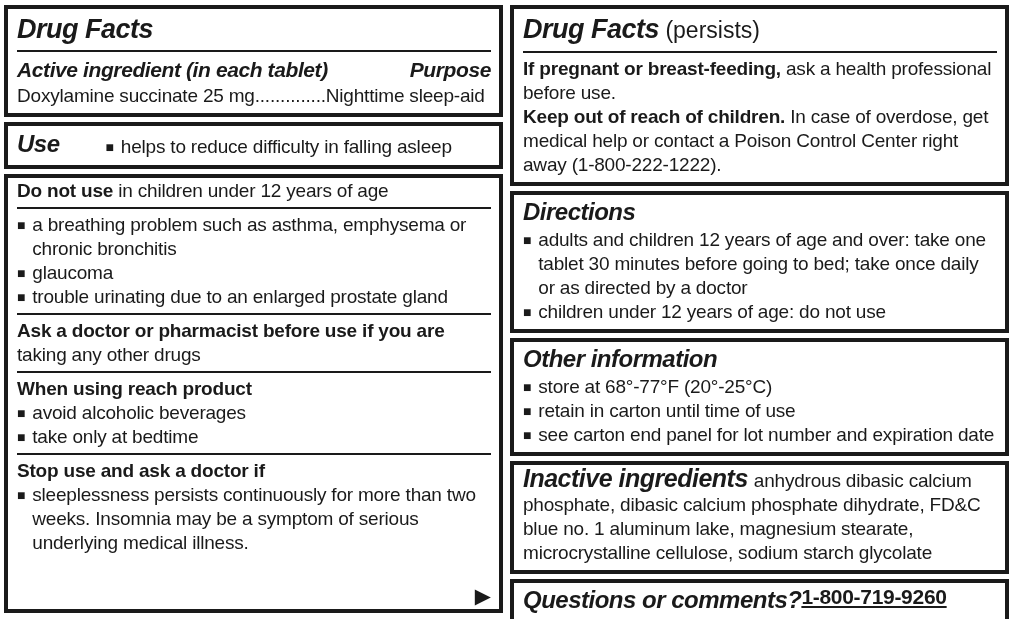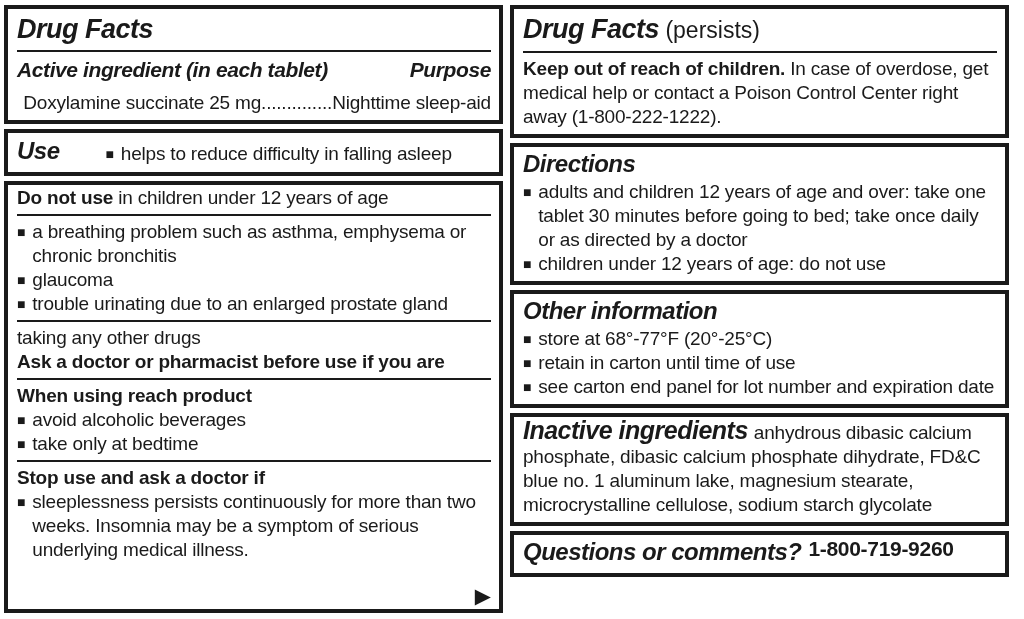--- a/index.html
+++ b/index.html
@@ -66,21 +66,21 @@
   .ai-row {
     display: flex;
     justify-content: space-between;
     font-size: 21px;
     font-weight: bold;
     font-style: italic;
     letter-spacing: -0.4px;
     line-height: 27px;
     margin-top: 1px;
   }
-  .ing-row { display: flex; margin-top: 8px; justify-content: flex-end; }
+  .ing-row { display: flex; margin-top: 1px; }
 
   .bullet-row { display: flex; align-items: flex-start; }
   .bullet-glyph {
     flex: 0 0 auto;
     font-size: 14px;
     line-height: 24px;
     margin-right: 7px;
     font-style: normal;
   }
   .bullet-text { flex: 1 1 auto; }
@@ -104,21 +104,21 @@
     font-style: italic;
     letter-spacing: -0.5px;
     margin-right: 6px;
   }
 
   .q-row { display: flex; align-items: flex-start; padding: 1px 0 1px 0; }
   .q-row .phone {
     font-size: 21px;
     font-weight: bold;
     letter-spacing: -0.3px;
-    margin-left: 7px;
+    text-decoration: underline;
   }
 </style>
 </head>
 <body>
 
 <div class="wrap">
 
   <div class="col">
 
     <div class="box">
@@ -161,22 +161,22 @@
         <span class="bullet-glyph">■</span>
         <span class="bullet-text">glaucoma</span>
       </div>
       <div class="bullet-row body-txt">
         <span class="bullet-glyph">■</span>
         <span class="bullet-text">trouble urinating due to an enlarged prostate gland</span>
       </div>
 
       <hr class="rule">
 
+      <div class="body-txt b">Ask a doctor or pharmacist before use if you are</div>
       <div class="body-txt">taking any other drugs</div>
-      <div class="body-txt b">Ask a doctor or pharmacist before use if you are</div>
 
       <hr class="rule">
 
       <div class="body-txt b">When using reach product</div>
       <div class="bullet-row body-txt">
         <span class="bullet-glyph">■</span>
         <span class="bullet-text">avoid alcoholic beverages</span>
       </div>
       <div class="bullet-row body-txt">
         <span class="bullet-glyph">■</span>
@@ -195,20 +195,23 @@
     </div>
   </div>
 
   <div class="col">
 
     <div class="box">
       <div class="title">
         <span>Drug Facts</span><span class="cont"> (persists)</span>
       </div>
       <hr class="rule">
+      <p class="para body-txt">
+        <span class="b">If pregnant or breast-feeding,</span><span> ask a health professional before use.</span>
+      </p>
       <p class="para body-txt">
         <span class="b">Keep out of reach of children.</span><span> In case of overdose, get medical help or contact a Poison Control Center right away (1-800-222-1222).</span>
       </p>
     </div>
 
     <div class="box">
       <div class="sect-head">Directions</div>
       <div class="bullet-row body-txt">
         <span class="bullet-glyph">■</span>
         <span class="bullet-text">adults and children 12 years of age and over: take one tablet 30 minutes before going to bed; take once daily or as directed by a doctor</span>

